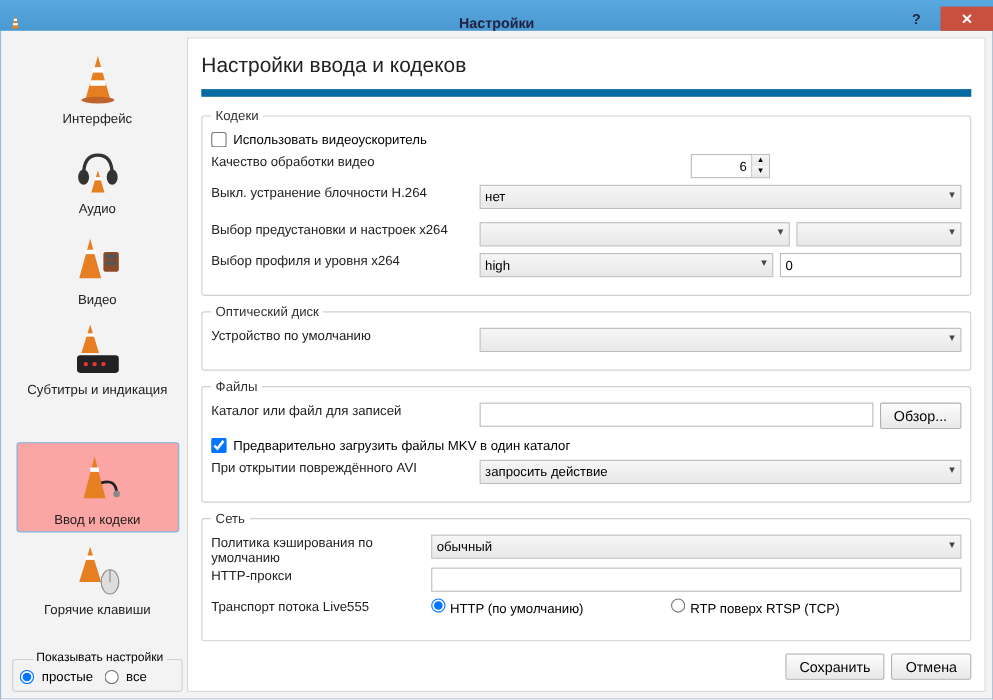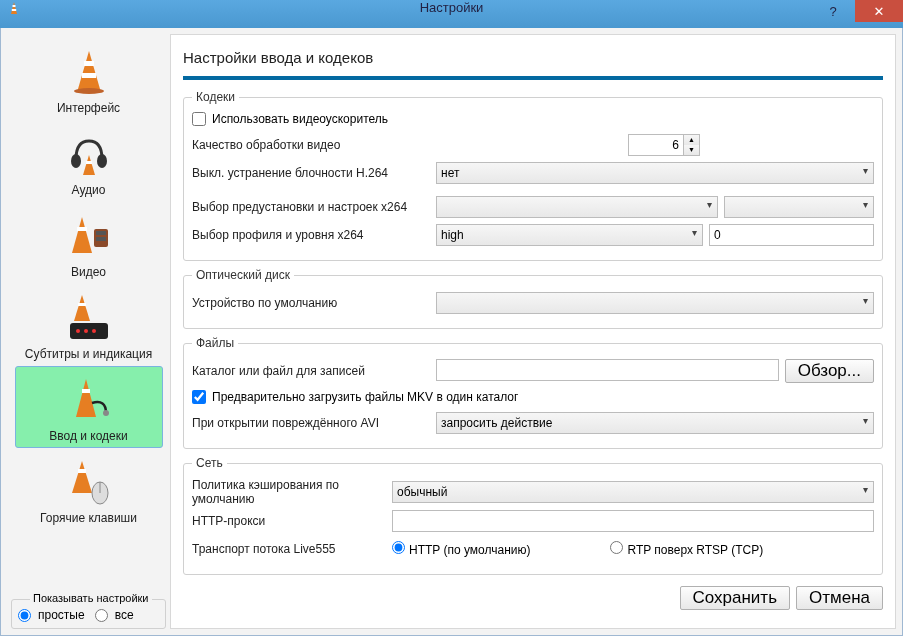--- a/index.html
+++ b/index.html
@@ -1,63 +1,63 @@
 <!DOCTYPE html>
 <html><head>
 <meta charset="utf-8">
 <style>
 * { box-sizing: border-box; margin: 0; padding: 0; }
 body { font-family: "Segoe UI", Tahoma, sans-serif; font-size: 12px; background: #fff; width: 903px; height: 636px; overflow: hidden; }
 
-.titlebar { height: 28px; background: linear-gradient(#5aa8e0, #4a98d0); display: flex; align-items: flex-start; color: #fff; position: relative; }
+.titlebar { height: 28px; background: linear-gradient(#5aa8e0, #4a98d0); display: flex; align-items: flex-end; color: #fff; position: relative; font-weight: bold; }
 .titlebar .app-icon { width: 16px; height: 16px; margin-left: 6px; }
 .titlebar .title { position: absolute; left: 50%; transform: translateX(-50%); font-size: 13px; color: #224; }
 .titlebar .win-controls { margin-left: auto; display: flex; }
 .titlebar .win-btn { width: 44px; height: 22px; display: flex; align-items: center; justify-content: center; font-size: 13px; color: #224; }
 .titlebar .win-btn.close { background: #c94f3f; color: #fff; width: 48px; height: 22px; }
 
 .window-body { display: flex; height: 608px; background: #f3f3f3; border: 1px solid #9fb8d2; border-top: none; padding: 6px; }
 
 .sidebar { width: 164px; display: flex; flex-direction: column; }
 .cat-list { flex: 1; display: flex; flex-direction: column; align-items: center; gap: 0; padding: 4px 0; }
 .cat-item { width: 148px; display: flex; flex-direction: column; align-items: center; padding: 6px 4px 4px; border: 1px solid transparent; border-radius: 3px; cursor: pointer; }
-.cat-item.selected { background: #86efac; border: 1px solid #7ab3e0; }
+.cat-item.selected { background: #fca5a5; border: 1px solid #7ab3e0; margin-top: 36px; }
 .cat-item span.label { font-size: 12px; color: #222; margin-top: 2px; text-align: center; }
 .cat-icon { width: 54px; height: 54px; display: flex; align-items: center; justify-content: center; }
 
 .show-box { border: 1px solid #d0d0d0; border-radius: 3px; padding: 2px 6px 6px; margin: 4px 4px 0 4px; position: relative; }
 .show-box .legend { position: absolute; top: -8px; left: 18px; background: #f3f3f3; padding: 0 3px; font-size: 11px; }
 .show-box .radios { display: flex; gap: 10px; margin-top: 6px; align-items: flex-end; }
 .show-box label { display: flex; align-items: center; gap: 3px; font-size: 12px; }
 
 .main { flex: 1; background: #fff; border: 1px solid #d8d8d8; padding: 8px 12px 6px 12px; display: flex; flex-direction: column; }
-.page-title { font-size: 15px; font-weight: normal; color: #222; padding: 6px 0 10px; border-bottom: 4px solid #0369a1; margin-bottom: 10px; }
+.page-title { font-size: 19px; font-weight: normal; color: #222; padding: 6px 0 10px; border-bottom: 7px solid #0369a1; margin-bottom: 10px; }
 
 fieldset { border: 1px solid #d0d0d0; border-radius: 3px; padding: 8px 8px 10px; margin-bottom: 7px; }
 fieldset legend { font-size: 12px; padding: 0 4px; color: #333; }
-.row { display: flex; align-items: center; min-height: 26px; margin-bottom: 2px; }
+.row { display: flex; align-items: flex-start; min-height: 26px; margin-bottom: 2px; }
 .row .lbl { flex: 0 0 244px; font-size: 12px; color: #222; }
 .row .ctrl { flex: 1; display: flex; gap: 6px; }
 
 input[type=checkbox] { width: 14px; height: 14px; margin-right: 6px; }
 input[type=radio] { margin-right: 4px; }
 .chk-row { display: flex; align-items: center; font-size: 12px; margin-bottom: 6px; }
 
 select, input[type=text] { height: 22px; border: 1px solid #bcbcbc; font-size: 12px; padding: 0 4px; background: #fff; }
 select { appearance: none; background-image: linear-gradient(#f6f6f6,#e8e8e8); padding-right: 18px; position: relative; }
 .sel-wrap { position: relative; flex: 1; display: flex; }
 .sel-wrap select { width: 100%; }
 .sel-wrap::after { content: "▾"; position: absolute; right: 6px; top: 3px; font-size: 10px; color: #444; pointer-events: none; }
 
 .spin { display: flex; width: 76px; }
 .spin input { width: 56px; text-align: right; }
 .spin-btns { display: flex; flex-direction: column; width: 16px; border: 1px solid #bcbcbc; border-left: none; }
 .spin-btns div { flex:1; font-size: 7px; text-align: center; background: linear-gradient(#f6f6f6,#e8e8e8); line-height: 9px; cursor: pointer; }
 
-button.std { height: 24px; padding: 0 12px; background: linear-gradient(#fdfdfd,#e8e8e8); border: 1px solid #b0b0b0; border-radius: 2px; font-size: 17px; cursor: pointer; }
+button.std { height: 24px; padding: 0 12px; background: linear-gradient(#fdfdfd,#e8e8e8); border: 1px solid #b0b0b0; border-radius: 2px; font-size: 13px; cursor: pointer; }
 
 .bottom-bar { display: flex; align-items: center; padding-top: 4px; }
 .bottom-bar .spacer { flex: 1; }
 .bottom-bar button { margin-left: 6px; }
 
 .half { flex: 1; }
 </style>
 </head>
 <body>
 

